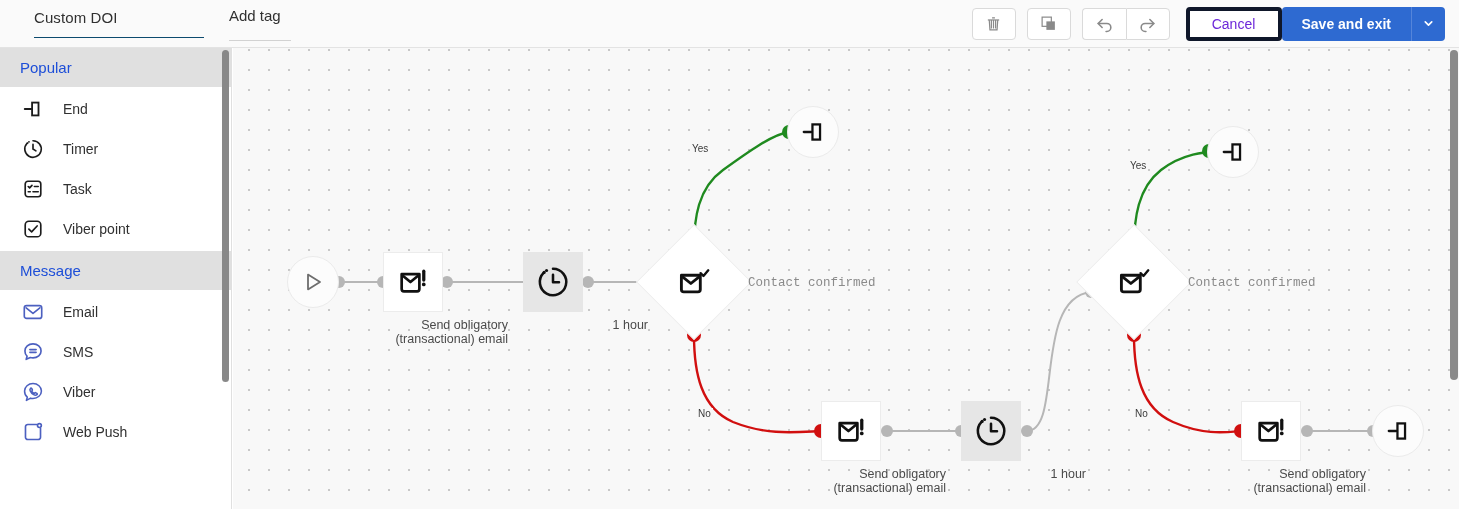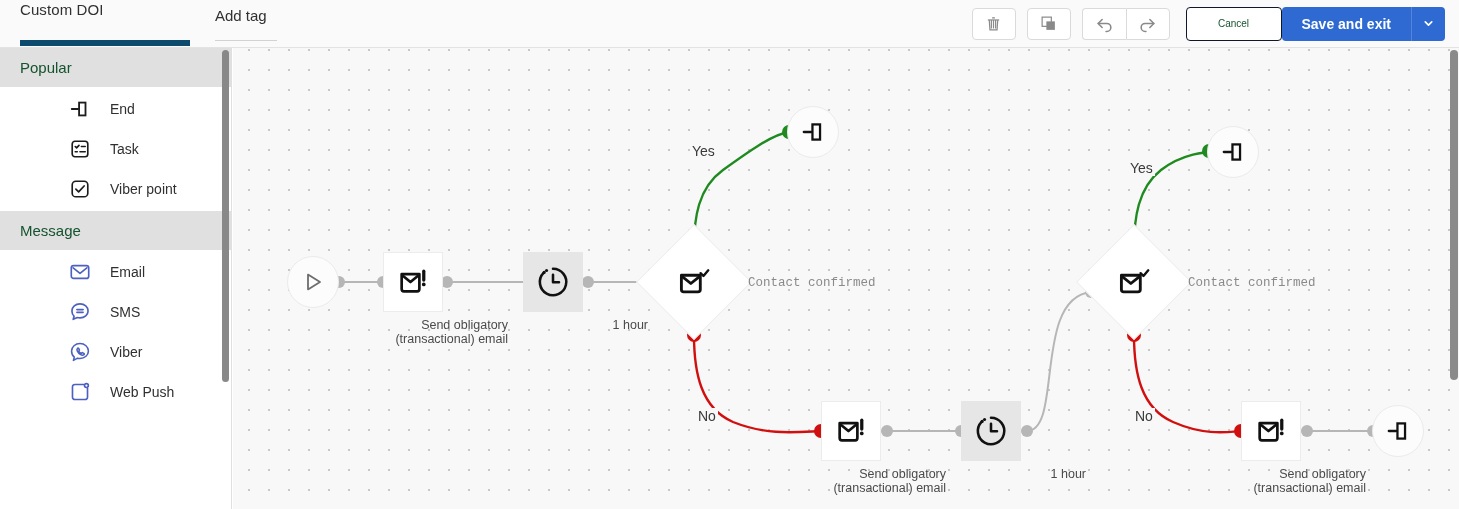--- a/index.html
+++ b/index.html
@@ -13,23 +13,23 @@
 
   
   .header {
     position: absolute; top: 0; left: 0;
     width: 1459px; height: 48px;
     background: #fafafa;
     border-bottom: 1px solid #e3e3e3;
     display: flex; align-items: center;
   }
   .name-field {
-    margin-left: 20px; width: 170px;
-    border-bottom: 6px solid #0c4a6e;
-    padding-bottom: 22px;
+    margin-left: 34px; width: 170px;
+    border-bottom: 1px solid #0c4a6e;
+    padding-bottom: 11px;
   }
   .name-field-text { font-size: 15px; color: #303030; letter-spacing: .1px; }
   .tag-field {
     margin-left: 25px;
     border-bottom: 1px solid #d2d2d2;
     padding-bottom: 16px; width: 62px;
   }
   .tag-field-text { font-size: 15px; color: #303030; }
 
   .toolbar { margin-left: auto; display: flex; align-items: center; padding-right: 14px; }
@@ -39,22 +39,22 @@
     display: flex; align-items: center; justify-content: center;
     cursor: pointer;
   }
   .icon-btn.single { border-radius: 4px; }
   .icon-btn.left  { border-radius: 4px 0 0 4px; border-right: none; }
   .icon-btn.right { border-radius: 0 4px 4px 0; }
   .gap { width: 11px; }
 
   .text-btn {
     height: 34px; min-width: 96px; padding: 0 20px;
-    background: #fff; border: 1px solid #0f172a; border-radius: 4px;
-    font-size: 10px; color: #14532d; cursor: pointer;
+    background: #fff; border: 4px solid #0f172a; border-radius: 4px;
+    font-size: 14px; color: #6d28d9; cursor: pointer;
     display: flex; align-items: center; justify-content: center;
   }
   .primary-group { display: flex; margin-left: 0; }
   .primary-btn {
     height: 34px; padding: 0 20px;
     background: #2e6ad1; color: #fff;
     border: none; border-radius: 4px 0 0 4px;
     font-size: 14px; font-weight: bold; cursor: pointer;
     display: flex; align-items: center; justify-content: center;
   }
@@ -70,29 +70,29 @@
     position: absolute; top: 48px; left: 0;
     width: 232px; height: 461px;
     background: #ffffff;
     border-right: 1px solid #e0e0e0;
     overflow: hidden;
   }
   .group-head {
     height: 39px; background: #e0e0e0;
     display: flex; align-items: center;
     padding-left: 20px;
-    font-size: 15px; color: #14532d;
+    font-size: 15px; color: #1d4ed8;
   }
   .side-item {
     height: 40px; display: flex; align-items: center;
     padding-left: 20px; cursor: pointer;
   }
   .side-icon { width: 26px; height: 26px; display: flex; align-items: center; justify-content: center; }
   .side-label { margin-left: 17px; font-size: 14px; color: #303030; }
-  .popular-list { padding-top: 2px; padding-bottom: 2px; padding-left: 47px; }
+  .popular-list { padding-top: 2px; padding-bottom: 2px; }
   .sb-track {
     position: absolute; top: 0px; right: 2px;
     width: 7px; height: 461px;
   }
   .sb-thumb {
     position: absolute; top: 2px; left: 0;
     width: 7px; height: 332px;
     background: #888; border-radius: 4px;
   }
 
@@ -145,21 +145,21 @@
     width: 190px; text-align: right;
     font-size: 12.5px; color: #4a4a4a; line-height: 14px;
     white-space: pre-line;
   }
   .side-caption {
     position: absolute;
     font-size: 12.5px; color: #8a8a8a; white-space: nowrap; font-family: Liberation Mono, monospace;
   }
   .edge-label {
     position: absolute;
-    font-size: 14px; color: #3a3a3a;
+    font-size: 10px; color: #3a3a3a;
     background: #f8f8f8; padding: 0 2px;
   }
 </style>
 </head>
 <body>
 
 <div class="app">
 
   <div class="header">
 
@@ -229,20 +229,30 @@
       <div class="side-item">
         <span class="side-icon">
           <svg width="22" height="22" viewBox="0 0 24 24">
             <path d="M3 12h7" stroke="#1c1c1c" stroke-width="2" stroke-linecap="round"></path>
             <rect x="11" y="5" width="7" height="14" fill="none" stroke="#1c1c1c" stroke-width="2"></rect>
           </svg>
         </span>
         <span class="side-label">End</span>
       </div>
 
+      <div class="side-item">
+        <span class="side-icon">
+          <svg width="22" height="22" viewBox="0 0 24 24" fill="none" stroke="#1c1c1c" stroke-width="1.8">
+            <path d="M12 3a9 9 0 1 1-6.4 2.7" stroke-linecap="round"></path>
+            <path d="M7.6 4.2l.01 0M6 5.6l.01 0" stroke-linecap="round" stroke-width="2"></path>
+            <path d="M12 7v5l3.2 2" stroke-linecap="round"></path>
+          </svg>
+        </span>
+        <span class="side-label">Timer</span>
+      </div>
 
       <div class="side-item">
         <span class="side-icon">
           <svg width="22" height="22" viewBox="0 0 24 24" fill="none" stroke="#1c1c1c" stroke-width="1.8">
             <rect x="3.5" y="3.5" width="17" height="17" rx="3"></rect>
             <path d="M6.8 9.3l1.5 1.5 2.6-2.8" stroke-linecap="round" stroke-linejoin="round"></path>
             <path d="M13.5 9.3h4.2" stroke-linecap="round"></path>
             <path d="M6.8 15h2.2M12 15h5.7" stroke-linecap="round"></path>
           </svg>
         </span>

